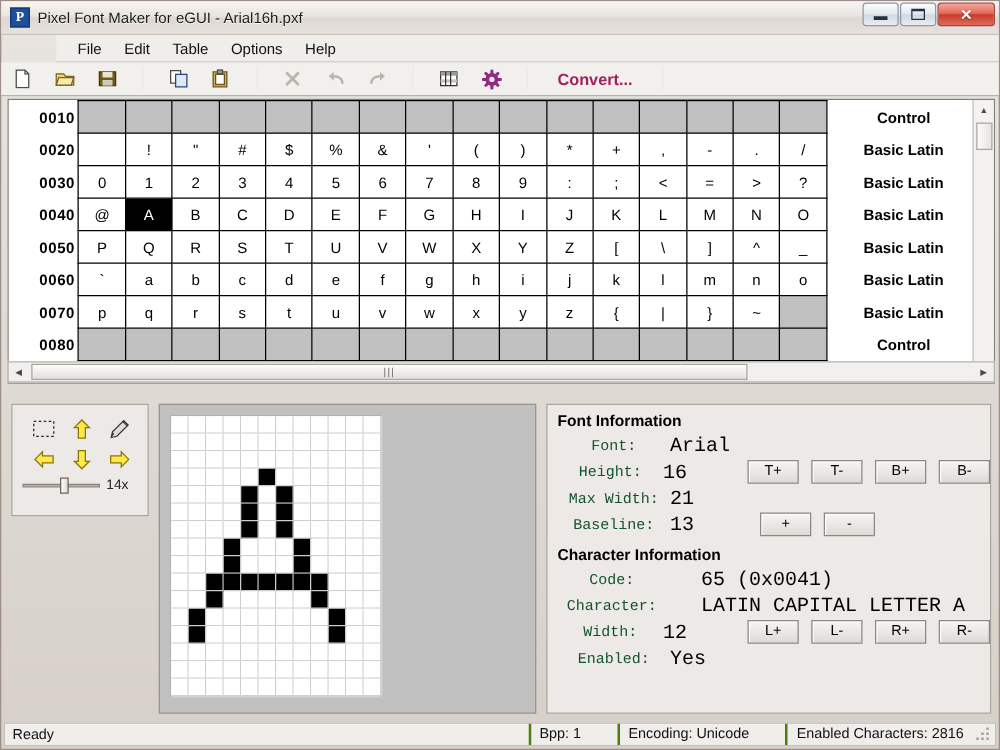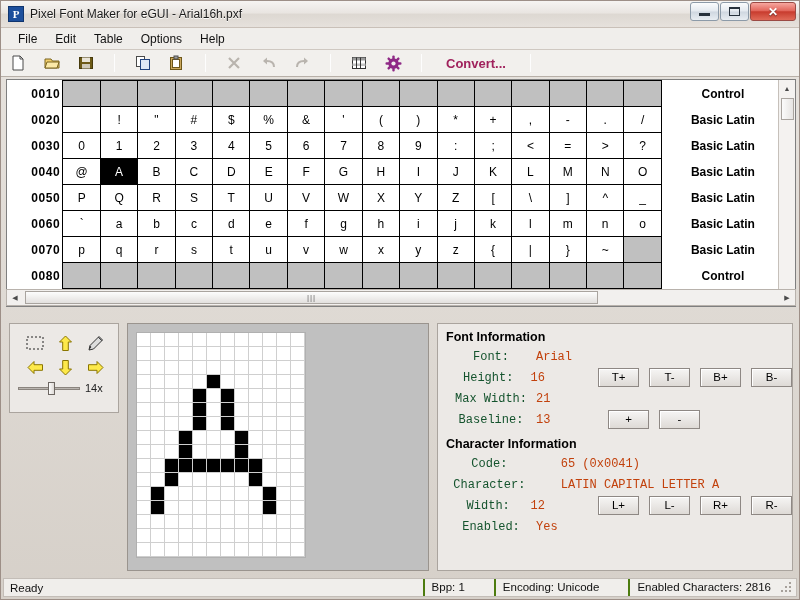--- a/index.html
+++ b/index.html
@@ -27,21 +27,21 @@
     display:flex; align-items:center; justify-content:center; }
   .wbtn.close { width:46px; border-color:#9b4a44;
     background:linear-gradient(to bottom,#f6a79f 0%,#e2675c 45%,#c83c2e 52%,#e06a58 100%); }
   .wmin { width:11px; height:3px; background:#27313c; margin-top:6px; }
   .wmax { width:11px; height:9px; border:1px solid #27313c; border-top-width:2px; }
   .wclose { color:#fff; font-size:12px; font-weight:bold;
             text-shadow:0 1px 1px rgba(0,0,0,.5); font-family:"Liberation Sans",sans-serif;}
 
   
   .menubar { height:22px; background:#f0eeeb; border-bottom:1px solid #cfc8c1;
-    display:flex; align-items:center; padding-left:8px; }
+    display:flex; align-items:center; padding-left:8px;margin-left:44px; }
   .menu-item { font-size:12px; color:#111; padding:2px 9px; cursor:default; }
 
   
   .toolbar { height:27px; background:#f2f0ed; border-bottom:1px solid #b8b0a8;
     display:flex; align-items:center; padding-left:6px; gap:12px; }
   .tbtn { width:22px; height:22px; display:flex; align-items:center;
           justify-content:center; }
   .tsep { width:1px; height:18px; background:#b9b2aa; margin:0 5px;
           border-right:1px solid #fdfdfd; }
   .convert { color:#a0215c; font-weight:bold; font-size:13px; padding:0 7px;
@@ -100,21 +100,21 @@
         border-bottom:1px solid #cfcfcf; background:#fff; }
   .px.on { background:#000; }
 
   .info { left:436px; top:322px; width:356px; height:248px; background:#ece9e6;
     border:1px solid #aaa49e; padding:6px 0 0 8px; }
   .sect-title { font-size:12.5px; font-weight:bold; color:#000;
     font-family:"Liberation Sans",sans-serif; margin-bottom:2px; }
   .irow { display:flex; align-items:center; height:21px; }
   .ilabel { width:90px; font-size:12px; color:#14532d;
     font-family:"Liberation Mono", monospace;text-align:center; }
-  .ival { width:72px; font-size:12px; color:#c2410c;
+  .ival { width:72px; font-size:16px; color:#000000;
     font-family:"Liberation Mono", monospace; }
   .ival.wide { width:240px;margin-left:28px; }
   .ibtns { display:flex; gap:10px; }
   .ibtn { width:41px; height:19px; font-size:11.5px; text-align:center;
     line-height:17px; background:linear-gradient(to bottom,#f6f5f4,#dedad6);
     border:1px solid #8e8884; box-shadow:inset 1px 1px 0 #fff;
     font-family:"Liberation Sans",sans-serif; color:#000; }
   .spacer8 { height:7px; }
 
   

